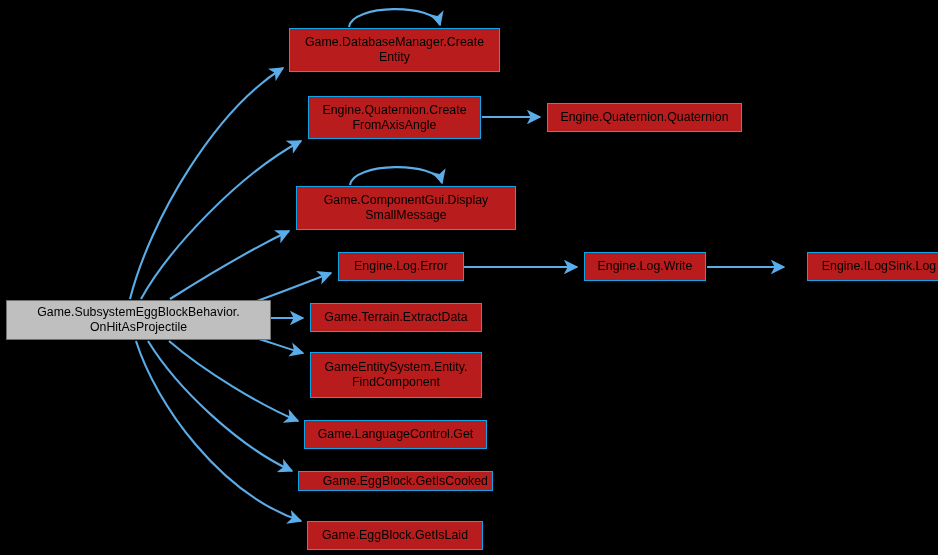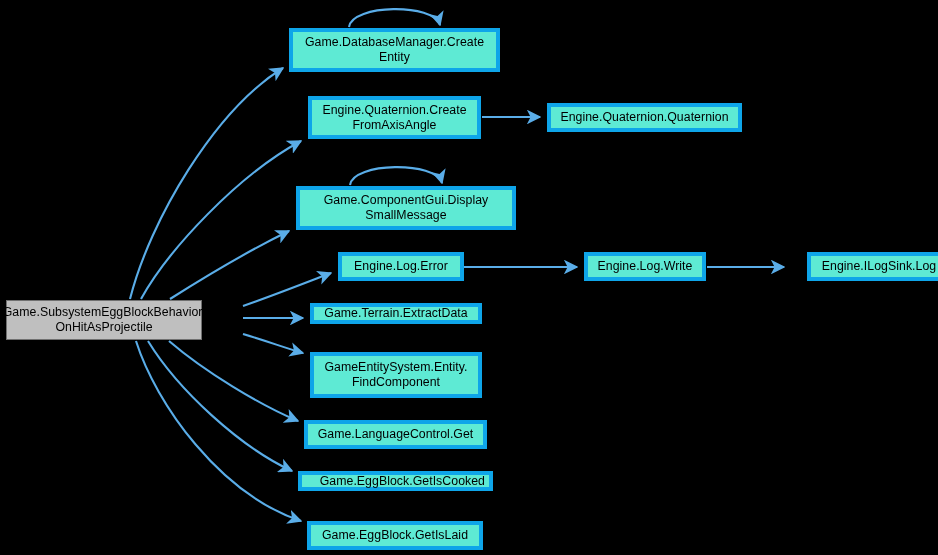--- a/index.html
+++ b/index.html
@@ -19,22 +19,22 @@
     position: absolute;
     left: 0;
     top: 0;
     width: 938px;
     height: 555px;
     pointer-events: none;
   }
   .node {
     position: absolute;
     box-sizing: border-box;
-    background: #5eead4;
-    border: 4px solid #0ea5e9;
+    background: #b91c1c;
+    border: 1px solid #0ea5e9;
     color: #000000;
     font-size: 12.3px;
     line-height: 15px;
     display: flex;
     align-items: center;
     justify-content: center;
     text-align: center;
     letter-spacing: 0.05px;
     white-space: pre-line;
     z-index: 2;
@@ -86,33 +86,33 @@
 
       <path d="M 482 117 L 540 117"></path>
 
       <path d="M 456 267 L 577 267"></path>
 
       <path d="M 707 267 L 784 267"></path>
     </g>
   </svg>
 
   <div id="node-layer">
-      <div class="node root" style="left: 6px; top: 300px; width: 196px; height: 40px;"><span class="node-label">Game.SubsystemEggBlockBehavior.
+      <div class="node root" style="left: 6px; top: 300px; width: 265px; height: 40px;"><span class="node-label">Game.SubsystemEggBlockBehavior.
 OnHitAsProjectile</span></div>
       <div class="node" style="left: 289px; top: 28px; width: 211px; height: 44px;"><span class="node-label">Game.DatabaseManager.Create
 Entity</span></div>
       <div class="node" style="left: 308px; top: 96px; width: 173px; height: 43px;"><span class="node-label">Engine.Quaternion.Create
 FromAxisAngle</span></div>
       <div class="node" style="left: 547px; top: 103px; width: 195px; height: 29px; text-align: right;"><span class="node-label">Engine.Quaternion.Quaternion</span></div>
       <div class="node" style="left: 296px; top: 186px; width: 220px; height: 44px;"><span class="node-label">Game.ComponentGui.Display
 SmallMessage</span></div>
       <div class="node" style="left: 338px; top: 252px; width: 126px; height: 29px;"><span class="node-label">Engine.Log.Error</span></div>
       <div class="node" style="left: 584px; top: 252px; width: 122px; height: 29px;"><span class="node-label">Engine.Log.Write</span></div>
       <div class="node" style="left: 791px; top: 252px; width: 144px; height: 29px; margin-left: 16px;"><span class="node-label">Engine.ILogSink.Log</span></div>
-      <div class="node" style="left: 310px; top: 303px; width: 172px; height: 21px;"><span class="node-label">Game.Terrain.ExtractData</span></div>
+      <div class="node" style="left: 310px; top: 303px; width: 172px; height: 29px;"><span class="node-label">Game.Terrain.ExtractData</span></div>
       <div class="node" style="left: 310px; top: 352px; width: 172px; height: 46px;"><span class="node-label">GameEntitySystem.Entity.
 FindComponent</span></div>
       <div class="node" style="left: 304px; top: 420px; width: 183px; height: 29px;"><span class="node-label">Game.LanguageControl.Get</span></div>
       <div class="node" style="left: 298px; top: 471px; width: 195px; height: 20px; justify-content: flex-end;"><span class="node-label">Game.EggBlock.GetIsCooked</span></div>
       <div class="node" style="left: 307px; top: 521px; width: 176px; height: 29px;"><span class="node-label">Game.EggBlock.GetIsLaid</span></div>
     </div>
 
 </div>
 
 </body></html>

